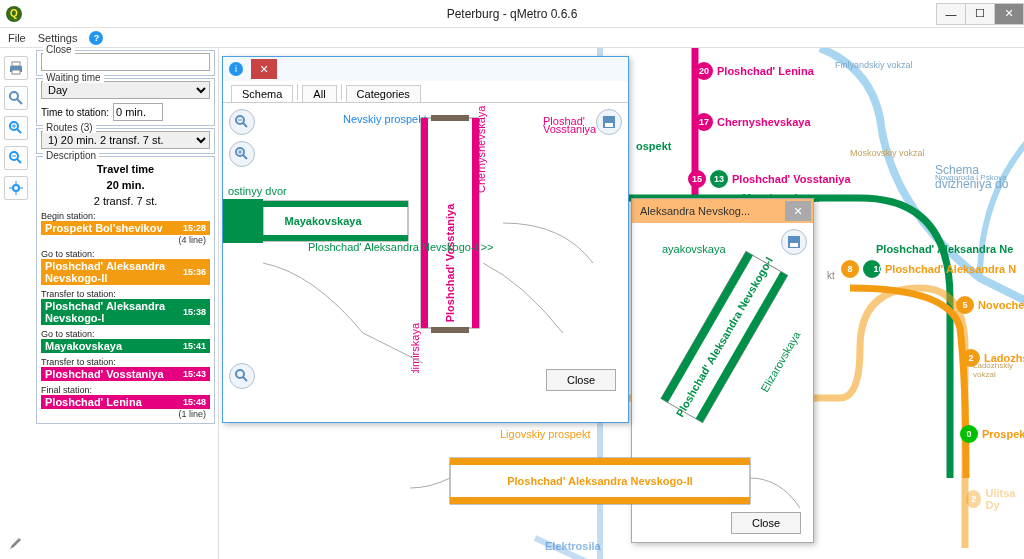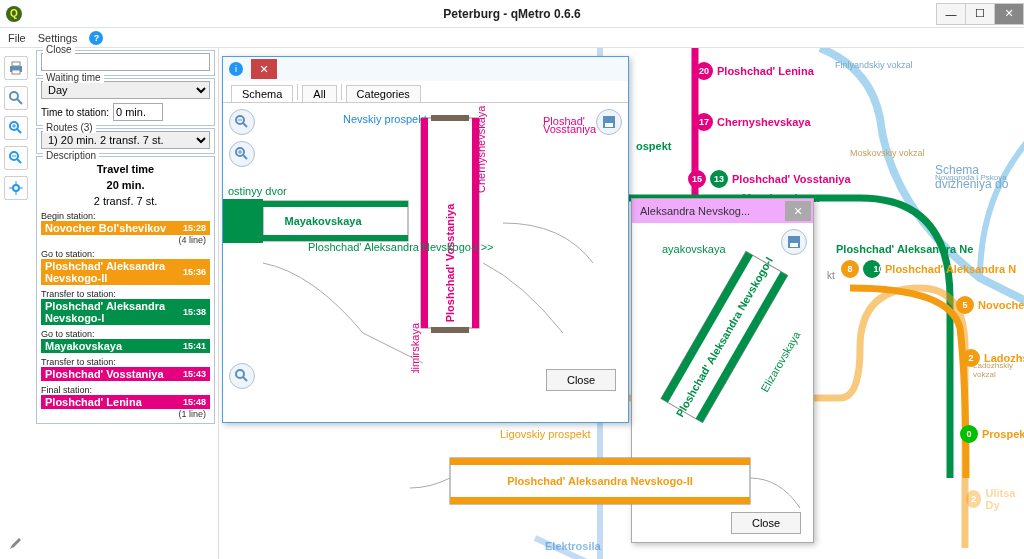--- a/index.html
+++ b/index.html
@@ -1,20 +1,20 @@
 <!DOCTYPE html>
 <html><head>
 <meta charset="utf-8">
 <style>
 * { box-sizing: border-box; font-family: Tahoma, Arial, sans-serif; font-size: 11px; }
 body { margin: 0; width: 1024px; height: 559px; overflow: hidden; background: #fff; position: relative; }
 
 .titlebar { height: 28px; background: #fff; border-bottom: 1px solid #e0e0e0; display: flex; align-items: center; justify-content: center; position: relative; }
 .titlebar .icon { position: absolute; left: 6px; width: 16px; height: 16px; background: #3a6b1a; border-radius: 50%; display: flex; align-items: center; justify-content: center; color: #ffeb3b; font-weight: bold; font-size: 10px; }
-.titlebar .title { font-size: 12px; color: #222; font-weight: bold; }
+.titlebar .title { font-size: 12px; color: #222; }
 .titlebar .wbtns { position: absolute; right: 0; display: flex; }
 .titlebar .wbtn { width: 30px; height: 22px; display: flex; align-items: center; justify-content: center; background: #f5f5f5; border: 1px solid #ccc; margin-left: -1px; font-size: 11px; }
 .titlebar .wbtn.close { background: #888; color: #fff; }
 
 .menubar { height: 20px; display: flex; align-items: center; gap: 12px; padding: 0 8px; border-bottom: 1px solid #e0e0e0; }
 .menubar span { color: #333; }
 .menubar .help { width: 14px; height: 14px; background: #2196f3; border-radius: 50%; color: #fff; display: flex; align-items: center; justify-content: center; font-size: 9px; font-weight: bold; }
 
 .toolbar { position: absolute; left: 0; top: 48px; width: 32px; display: flex; flex-direction: column; align-items: center; gap: 6px; padding-top: 8px; }
 .toolbtn { width: 24px; height: 24px; border: 1px solid #cfcfcf; background: #fdfdfd; border-radius: 2px; display: flex; align-items: center; justify-content: center; }
@@ -51,21 +51,21 @@
 .tabs { display: flex; gap: 4px; padding: 0 8px; border-bottom: 1px solid #ccc; height: 22px; align-items: flex-end; }
 .tab { padding: 2px 10px; border: 1px solid #ccc; border-bottom: none; background: #fafafa; }
 .tab.active { background: #fff; }
 .divider { width: 1px; height: 16px; background: #ccc; align-self: center; }
 .popcontent { position: relative; background: #fff; }
 .roundbtn { width: 26px; height: 26px; border: 1px solid #b0c0d0; border-radius: 50%; background: #eef4fa; display: flex; align-items: center; justify-content: center; position: absolute; }
 .roundbtn svg { width: 14px; height: 14px; }
 .closebtn { position: absolute; right: 12px; bottom: 8px; width: 70px; height: 22px; border: 1px solid #aaa; background: #f5f5f5; display: flex; align-items: center; justify-content: center; }
 
 .popwin.secondary { border-color: #aaa; }
-.popwin.secondary .pophdr { background: #f0abfc; }
+.popwin.secondary .pophdr { background: #fdba74; }
 
 .station-label { font-size: 11px; font-weight: bold; }
 .badge { display: inline-flex; width: 18px; height: 18px; border-radius: 50%; align-items: center; justify-content: center; color: #fff; font-size: 9px; font-weight: bold; border: 2px solid; }
 </style>
 </head>
 <body>
 
 <div class="titlebar">
   <div class="icon">Q</div>
   <div class="title">Peterburg - qMetro 0.6.6</div>
@@ -140,21 +140,21 @@
     <select><option>1)  20 min. 2 transf. 7 st.</option></select>
   </div>
   <div class="group desc">
     <div class="gtitle">Description</div>
     <div class="center bold">Travel time</div>
     <div class="center bold">20 min.</div>
     <div class="center">2 transf. 7 st.</div>
     <div id="steps-container">
         <div class="label">Begin station:</div>
         <div class="step" style="background: rgb(243, 156, 18);">
-          <span>Novocher Bol'shevikov</span>
+          <span>Prospekt Bol'shevikov</span>
           <span class="time">15:28</span>
         </div>
         <div class="note">(4 line)</div>
         <div class="label">Go to station:</div>
         <div class="step" style="background: rgb(243, 156, 18);">
           <span>Ploshchad' Aleksandra Nevskogo-II</span>
           <span class="time">15:36</span>
         </div>
         <div class="label">Transfer to station:</div>
         <div class="step" style="background: rgb(0, 144, 74);">
@@ -216,21 +216,21 @@
         <span class="station-label" style="color: rgb(228, 0, 127);">Ploshchad' Vosstaniya</span>
       </div>
       <div style="position: absolute; left: 522px; top: 144px; display: flex; align-items: center; gap: 4px;">
         <span class="station-label" style="color: rgb(0, 144, 74);">Mayakovskaya</span>
       </div>
       <div style="position: absolute; left: 621px; top: 212px; display: flex; align-items: center; gap: 4px;">
         <span class="badge" style="background: rgb(243, 156, 18); border-color: rgb(243, 156, 18);">8</span>
         <span class="badge" style="background: rgb(0, 144, 74); border-color: rgb(0, 144, 74); padding-left: 13px;">10</span>
         <span class="station-label" style="color: rgb(243, 156, 18);">Ploshchad' Aleksandra N</span>
       </div>
-      <div style="position: absolute; left: 616px; top: 195px; display: flex; align-items: flex-start; gap: 4px;">
+      <div style="position: absolute; left: 656px; top: 195px; display: flex; align-items: flex-start; gap: 4px;">
         <span class="station-label" style="color: rgb(0, 144, 74);">Ploshchad' Aleksandra Ne</span>
       </div>
       <div style="position: absolute; left: 736px; top: 248px; display: flex; align-items: center; gap: 4px;">
         <span class="badge" style="background: rgb(243, 156, 18); border-color: rgb(243, 156, 18);">5</span>
         <span class="station-label" style="color: rgb(243, 156, 18);">Novocher</span>
       </div>
       <div style="position: absolute; left: 742px; top: 301px; display: flex; align-items: center; gap: 4px;">
         <span class="badge" style="background: rgb(243, 156, 18); border-color: rgb(243, 156, 18);">2</span>
         <span class="station-label" style="color: rgb(243, 156, 18);">Ladozhs</span>
       </div>

